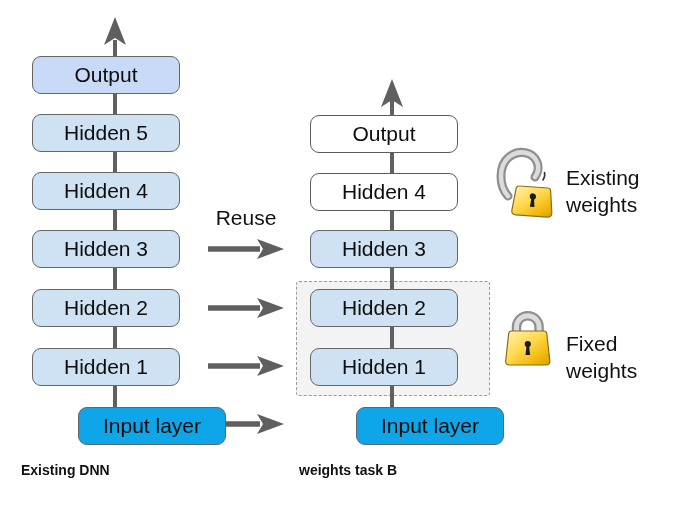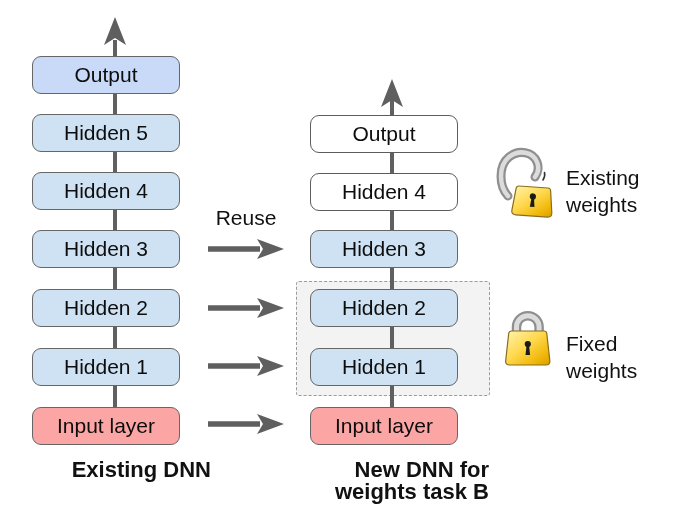--- a/index.html
+++ b/index.html
@@ -11,35 +11,35 @@
   .box{
     position:absolute;width:148px;height:38px;box-sizing:border-box;
     border:1.7px solid #666666;border-radius:9px;background:#ffffff;
     display:flex;align-items:center;justify-content:center;
     font-size:21px;color:#0d0d0d;z-index:3;
   }
   .col-a{left:32px;}
   .col-b{left:310px;}
   .fill-output{background:#c9daf8;}
   .fill-hidden{background:#cfe2f3;}
-  .fill-input{background:#fca5a5;}
+  .fill-input{background:#0ea5e9;margin-left:46px;}
   .fill-white{background:#ffffff;border-color:#5c5c5c;}
   .dashed-group{
     position:absolute;left:296px;top:281px;width:194px;height:115px;
     box-sizing:border-box;background:#f3f3f3;border:1.6px dashed #9b9b9b;
     border-radius:3px;z-index:1;
   }
   .arrow-svg{position:absolute;z-index:2;}
   .reuse-label{
     position:absolute;left:200px;top:206px;width:92px;text-align:center;
     font-size:21px;color:#111;z-index:4;
   }
   .caption{
-    position:absolute;width:190px;text-align:right;font-weight:bold;
-    font-size:22px;line-height:22px;color:#111;z-index:3;
+    position:absolute;width:190px;text-align:left;font-weight:bold;
+    font-size:14px;line-height:22px;color:#111;z-index:3;
   }
   .legend-text{
     position:absolute;left:566px;font-size:21px;line-height:27px;color:#111;
   }
   .lock{position:absolute;z-index:3;}
 </style>
 </head>
 <body>
 
 <div class="canvas">
@@ -113,21 +113,20 @@
   </svg>
   <svg class="arrow-svg" style="left:205px;top:412px;" width="80" height="24">
     <line x1="3" y1="12" x2="55" y2="12" stroke="#5f5f5f" stroke-width="5.5"></line>
     <polygon points="52,2 79,12 52,22 58,12" fill="#5f5f5f"></polygon>
   </svg>
 
   <div class="caption" style="left:21px;top:459px;">
     <div>Existing DNN</div>
   </div>
   <div class="caption" style="left:299px;top:459px;">
-    <div>New DNN for</div>
     <div>weights task B</div>
   </div>
 
   <svg class="lock" style="left:496px;top:146px;" width="64" height="78" viewBox="0 0 64 78">
     <defs>
       <linearGradient id="goldA" x1="0" y1="0" x2="1" y2="1">
         <stop offset="0" stop-color="#fff3b0"></stop>
         <stop offset="0.45" stop-color="#ffd84d"></stop>
         <stop offset="0.78" stop-color="#f0b80a"></stop>
         <stop offset="1" stop-color="#d99e00"></stop>

